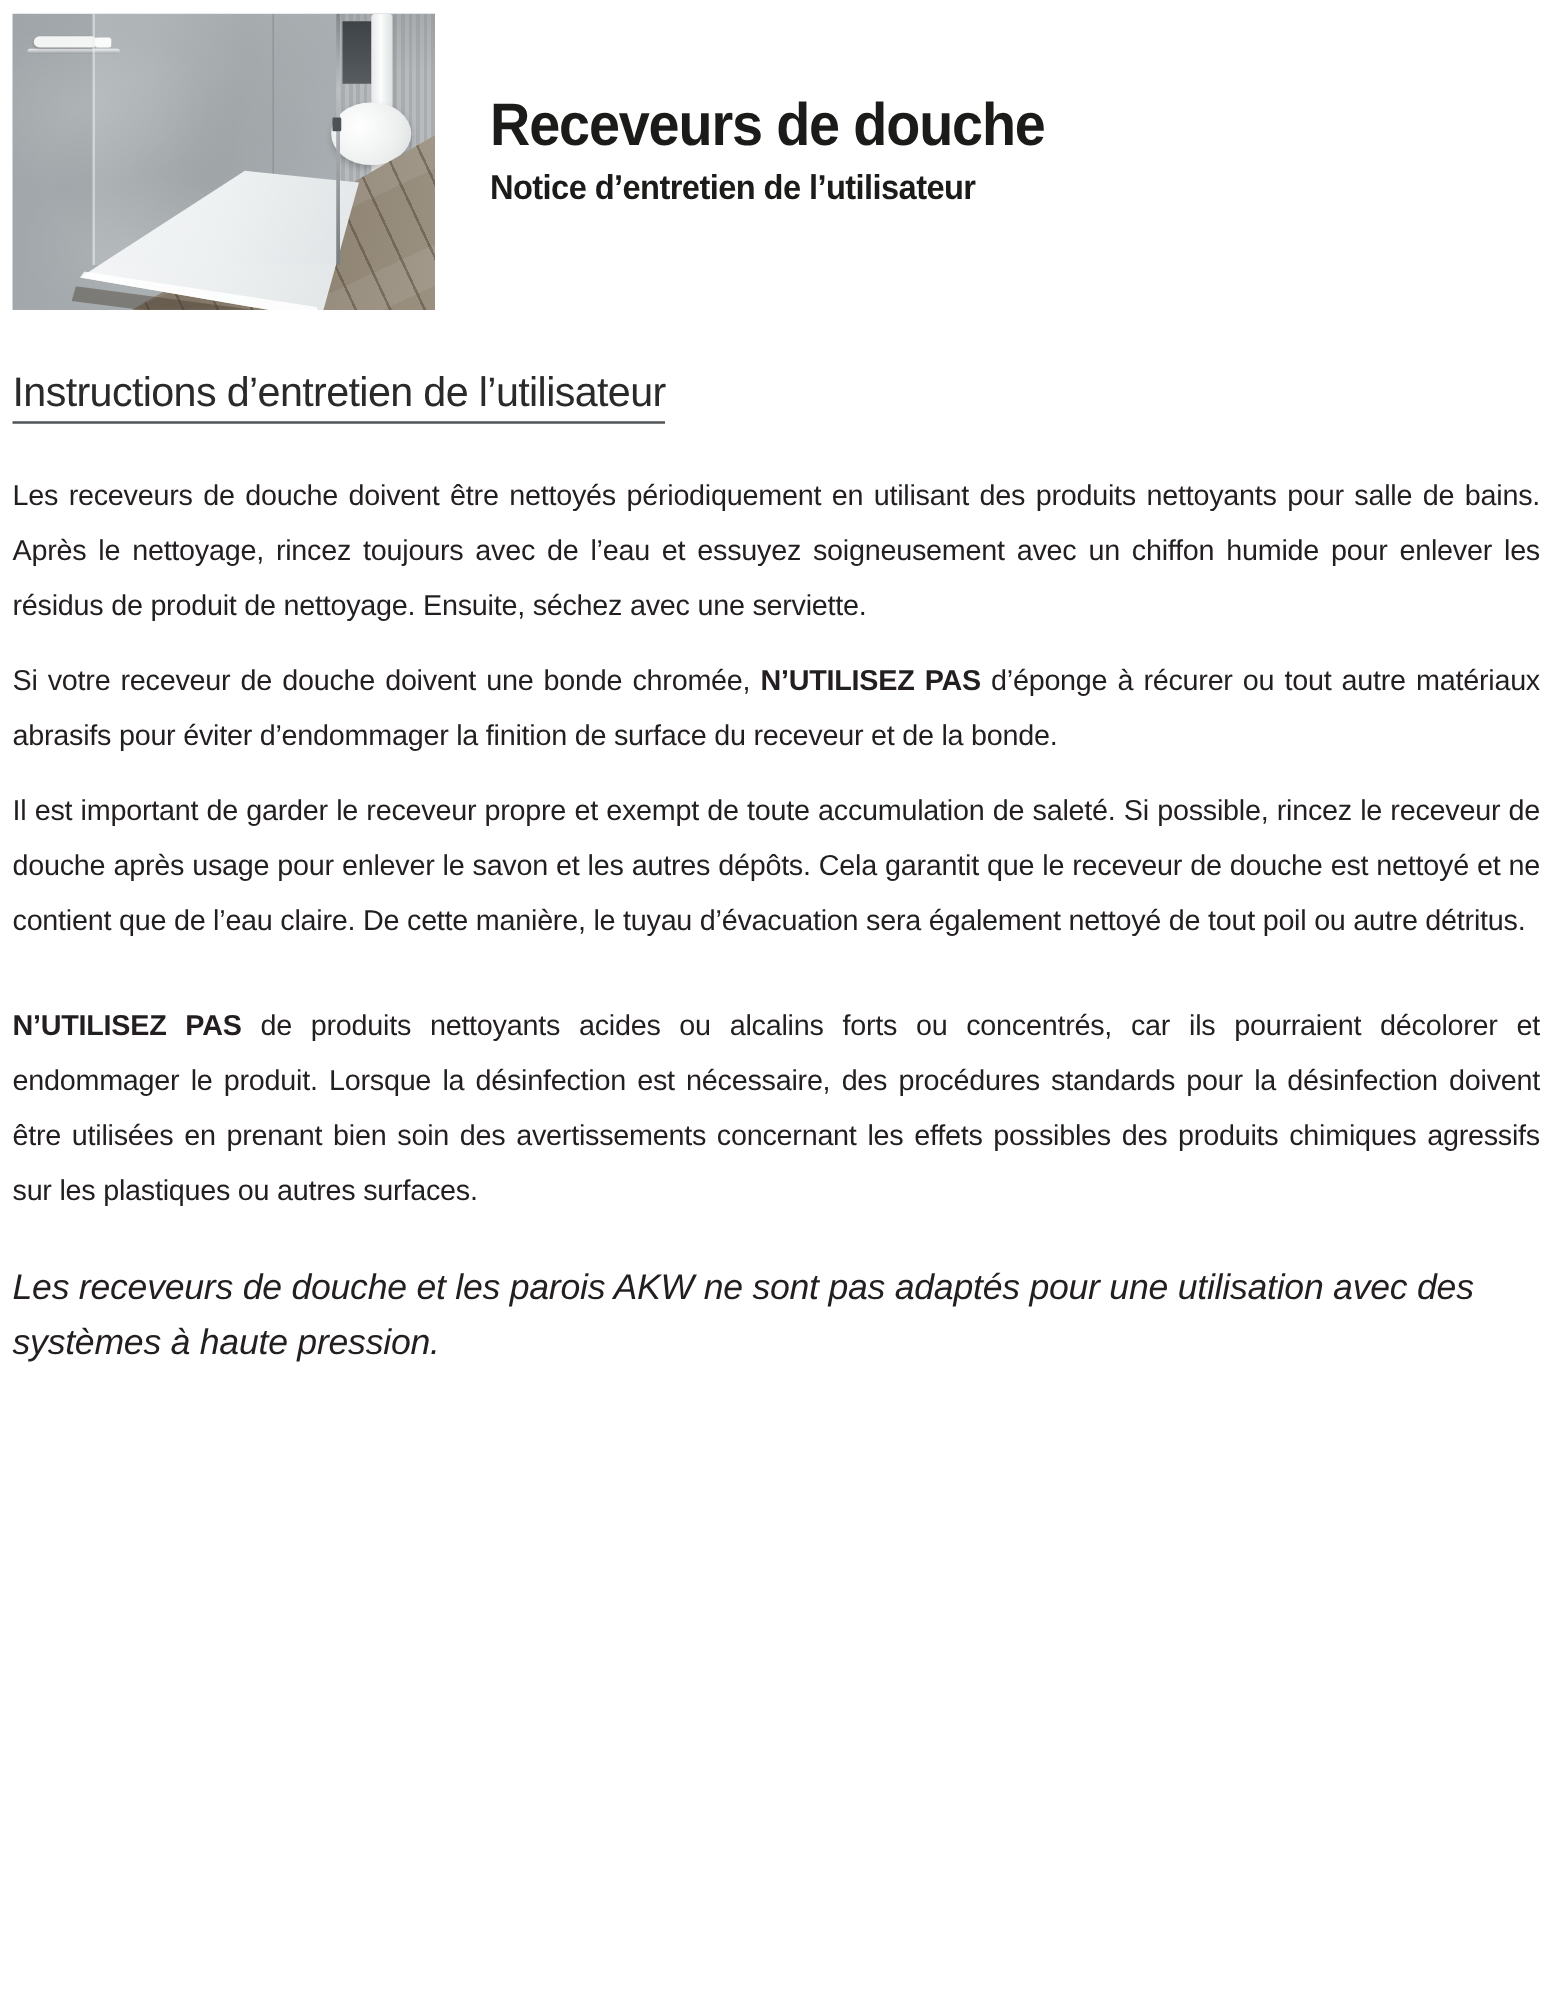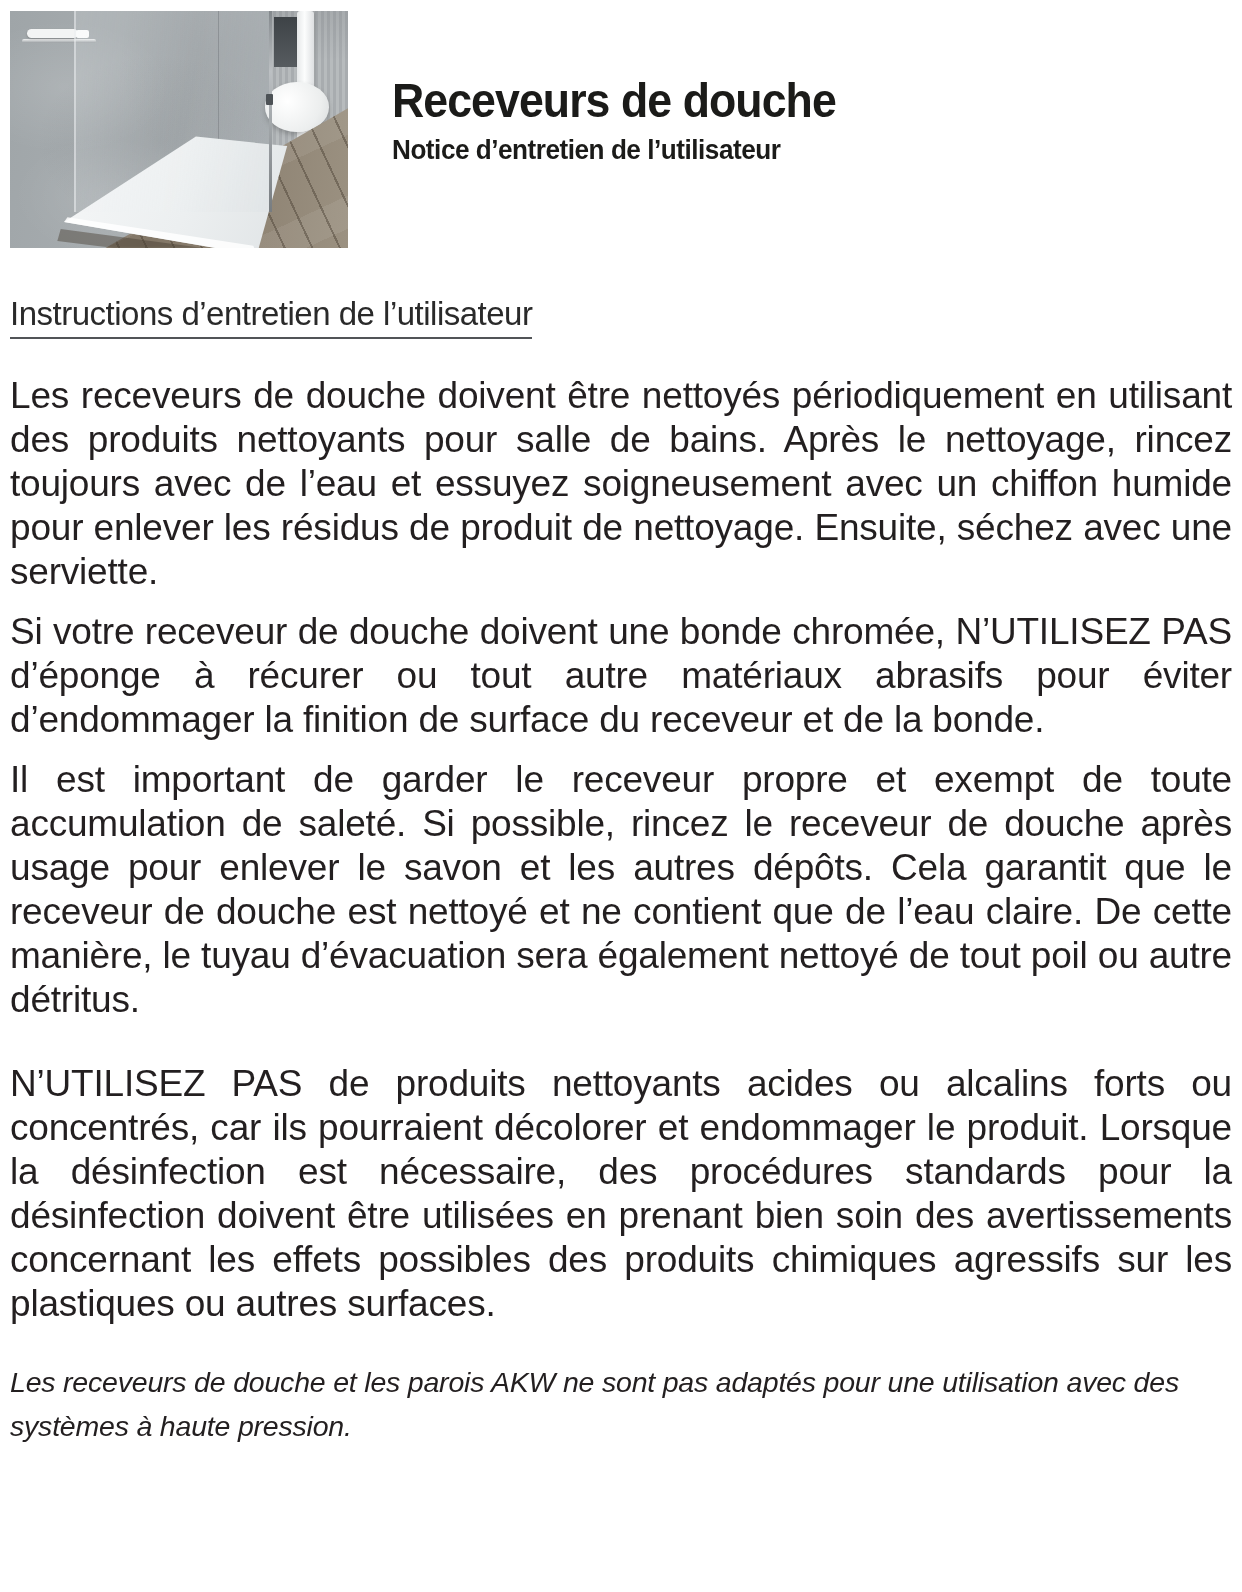--- a/index.html
+++ b/index.html
@@ -75,25 +75,25 @@
     letter-spacing:-.5px;transform:scaleX(.95);transform-origin:0 50%;white-space:nowrap;
   }
 
   
   .section-heading{
     margin:46px 0 0;font-size:33px;line-height:40px;font-weight:400;
     letter-spacing:-.5px;color:#2a2a2a;
   }
   .section-heading .u{border-bottom:2px solid #515457;padding-bottom:5px;margin-top:14px;}
   p.body{
-    margin:16px 0 0;font-size:37px;line-height:44px;text-align:justify;
+    margin:16px 0 0;font-size:23px;line-height:44px;text-align:justify;
     letter-spacing:-.2px;color:var(--text);
   }
   p.body.after-heading{margin-top:40px;}
-  p.body b{font-weight:normal;}
+  p.body b{font-weight:bold;}
   p.note{
     margin:34px 0 0;font-size:28.5px;line-height:44px;font-style:italic;
     letter-spacing:-.2px;color:var(--text);text-align:left;
   }
 </style>
 </head>
 <body>
 
 <div class="page">
 

